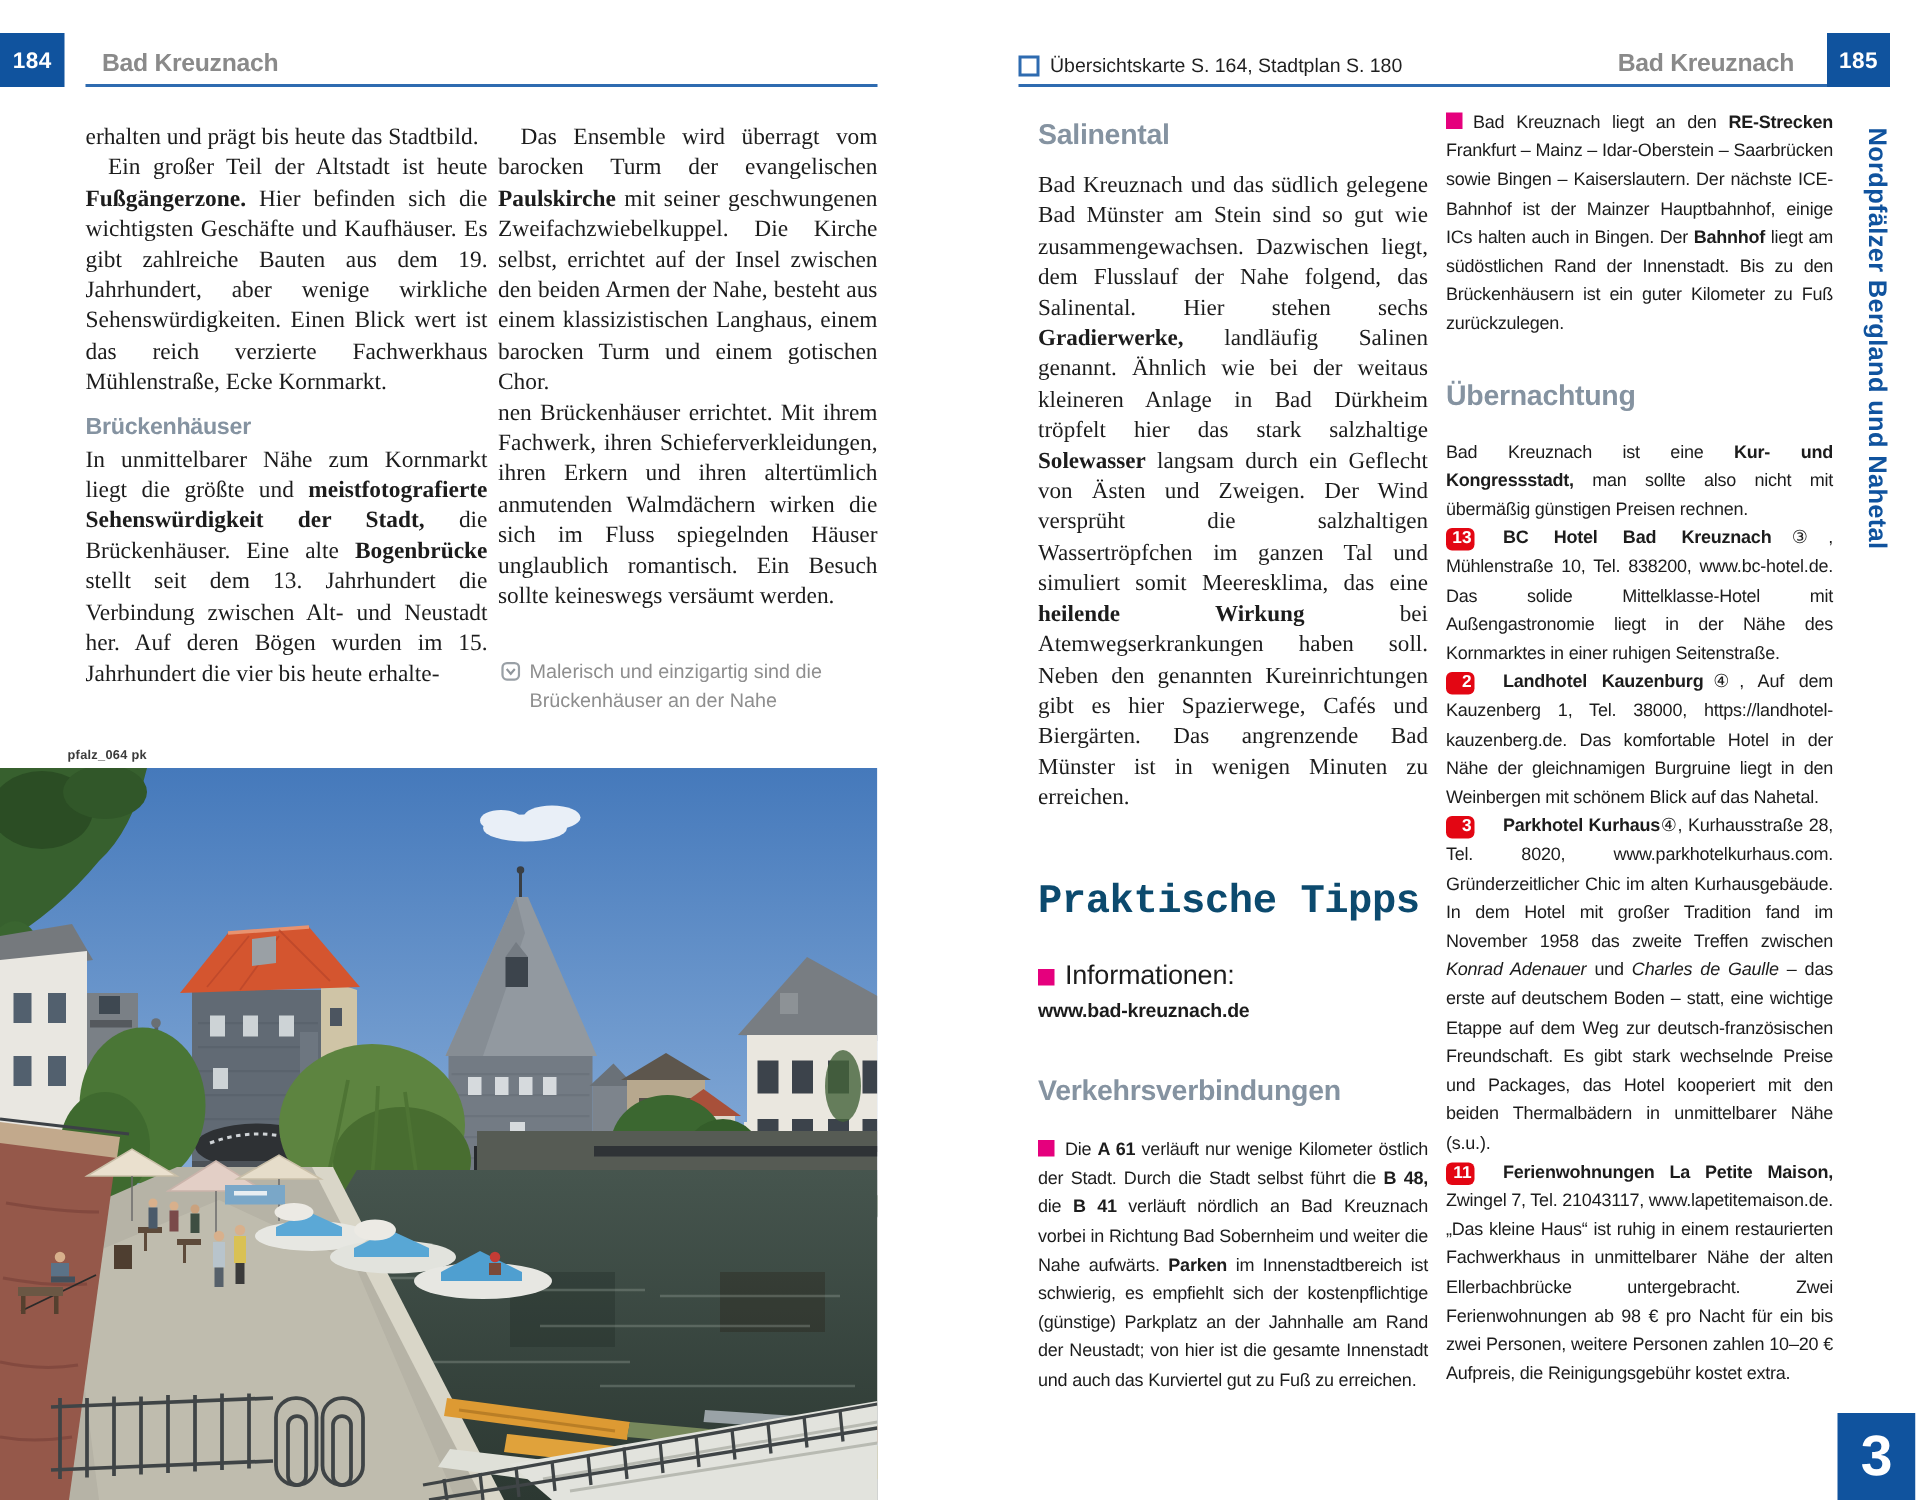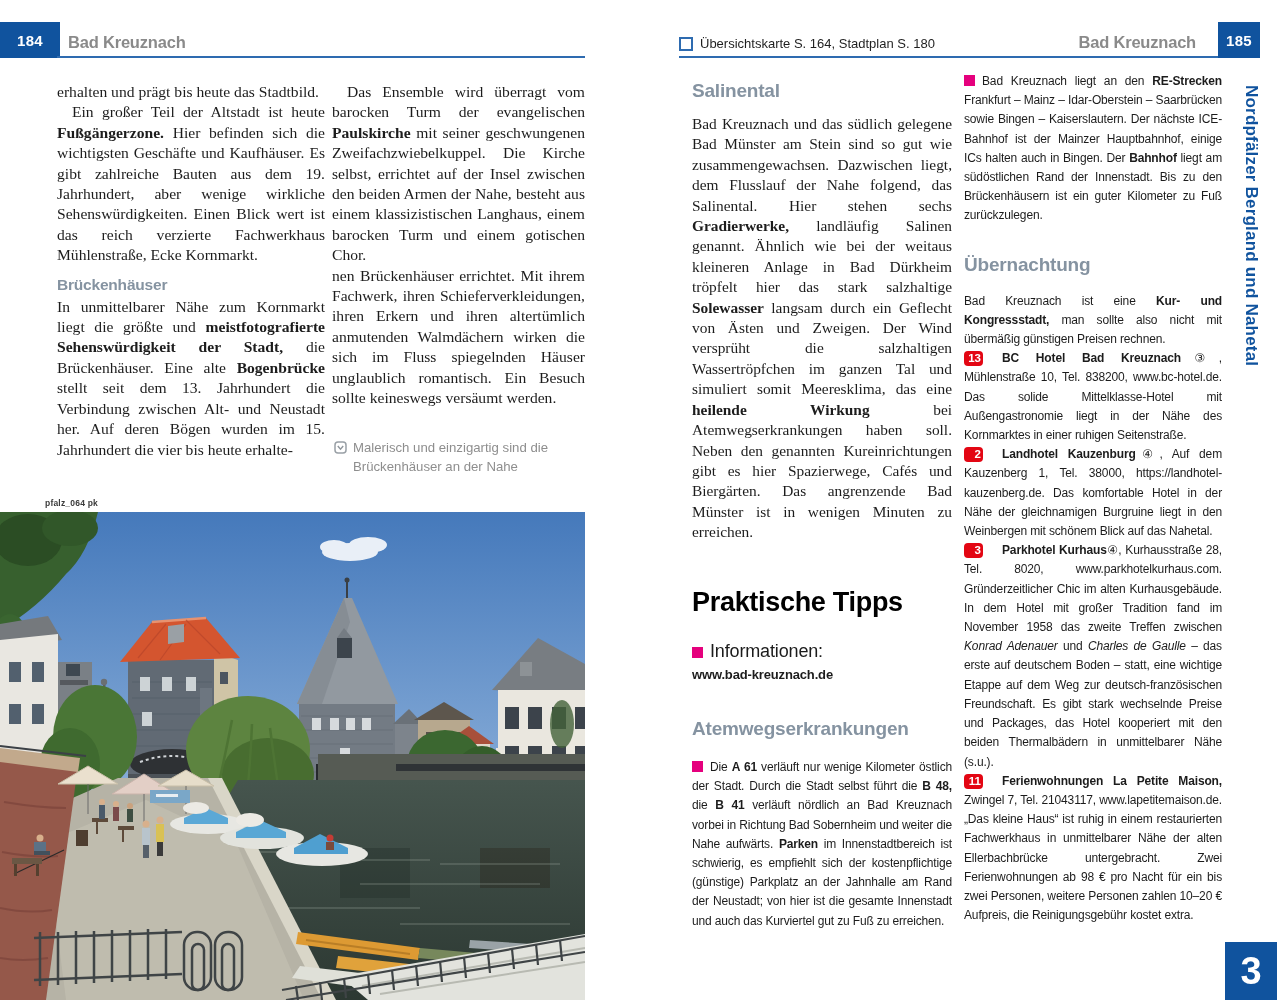--- a/index.html
+++ b/index.html
@@ -6,21 +6,21 @@
     --accent-blue:#10539e; --heading-gray:#8593a1; --header-text:#8a8a8a;
     --bullet-magenta:#e5007d; --badge-red:#e30613; --body-text:#1c1c1c; --caption-gray:#8e8e8e;
   }
   html,body{margin:0;padding:0;}
   body{width:1277px;height:1000px;background:#fff;position:relative;overflow:hidden;
        font-family:"Liberation Sans",sans-serif;}
   .abs{position:absolute;}
   
   .pagenum{background:var(--accent-blue);color:#fff;font-weight:bold;font-size:15px;
            display:flex;align-items:center;justify-content:center;letter-spacing:.3px;}
-  .pagenum.left{left:0;top:22px;width:60px;height:36px;}
+  .pagenum.left{left:0;top:22px;width:43px;height:36px;}
   .pagenum.right{left:1218px;top:22px;width:42px;height:36px;}
   .running-head{font-weight:bold;font-size:16.5px;color:var(--header-text);letter-spacing:-.2px;top:33px;}
   .running-head.left{left:68px;}
   .running-head.right{right:81px;}
   .head-rule{height:2px;background:#2e6bb0;top:56px;}
   .head-rule.left{left:57px;width:528px;}
   .head-rule.right{left:679px;width:539px;}
   .map-note{left:679px;top:36px;display:flex;align-items:center;gap:7px;font-size:13px;color:#1f1f1f;}
   .map-note .sq{width:10px;height:10px;border:2px solid #2e6bb0;display:inline-block;}
   
@@ -30,21 +30,21 @@
                color:#fff;font-weight:bold;font-size:38px;display:flex;align-items:center;justify-content:center;}
   
   .col{position:absolute;}
   .serif{font-family:"Liberation Serif",serif;font-size:15.6px;line-height:20.4px;
          text-align:justify;color:var(--body-text);margin:0;}
   .indent{text-indent:15px;}
   .sans{font-size:12px;line-height:19.2px;letter-spacing:-0.15px;text-align:justify;
         color:var(--body-text);margin:0;}
   .subhead{font-size:15.5px;font-weight:bold;color:var(--heading-gray);margin:10px 0 3px 0;letter-spacing:-.2px;}
   .h-section{font-size:19px;font-weight:bold;color:var(--heading-gray);margin:0 0 12px 0;letter-spacing:-.2px;}
-  .h-big{font-size:27px;font-weight:bold;color:#000000;margin:44px 0 24px 0;letter-spacing:-.3px;}
+  .h-big{font-size:27px;font-weight:bold;color:#0c4a6e;margin:44px 0 24px 0;letter-spacing:-.3px;font-family:Liberation Mono, monospace;}
   .bullet{display:inline-block;width:11px;height:11px;background:var(--bullet-magenta);
           margin-right:7px;vertical-align:-1px;}
   .badge{display:inline-block;background:var(--badge-red);color:#fff;font-weight:bold;font-size:11.5px;
          line-height:15px;min-width:15px;padding:0 2px;text-align:right;border-radius:4px;
          margin-right:19px;vertical-align:0px;letter-spacing:0;}
   .hotel{margin:0;}
   .url-line{font-weight:bold;margin-top:2px;text-align:left;}
   .info-line{margin-top:0;text-align:left;}
   
   .caption{left:334px;top:438px;width:252px;font-size:13.2px;line-height:19px;color:var(--caption-gray);}
@@ -346,21 +346,21 @@
 </div>
 
 <div class="col" style="left:692px;top:80px;width:260px;">
   <h3 class="h-section">Salinental</h3>
   <p class="serif" style="font-size:15.4px;"><span>Bad Kreuznach und das südlich gelegene Bad Münster am Stein sind so gut wie zusammengewachsen. Dazwischen liegt, dem Flusslauf der Nahe folgend, das Salinental. Hier stehen sechs </span><span style="font-weight: bold;">Gradierwerke,</span><span> landläufig Salinen genannt. Ähnlich wie bei der weitaus kleineren Anlage in Bad Dürkheim tröpfelt hier das stark salzhaltige </span><span style="font-weight: bold;">Solewasser</span><span> langsam durch ein Geflecht von Ästen und Zweigen. Der Wind versprüht die salzhaltigen Wassertröpfchen im ganzen Tal und simuliert somit Meeresklima, das eine </span><span style="font-weight: bold;">heilende Wirkung</span><span> bei Atemwegserkrankungen haben soll. Neben den genannten Kureinrichtungen gibt es hier Spazierwege, Cafés und Biergärten. Das angrenzende Bad Münster ist in wenigen Minuten zu erreichen.</span></p>
   <h2 class="h-big">Praktische Tipps</h2>
   <p class="sans info-line">
     <span class="bullet"></span><span style="font-size:18px;">Informationen:</span>
   </p>
   <p class="sans url-line" style="font-size:13px;">www.bad-kreuznach.de</p>
-  <h3 class="h-section" style="margin:34px 0 18px 0;">Atemwegserkrankungen</h3>
+  <h3 class="h-section" style="margin:34px 0 18px 0;">Verkehrsverbindungen</h3>
   <p class="sans"><span class="bullet"></span><span><span>Die </span><span style="font-weight: bold;">A 61</span><span> verläuft nur wenige Kilometer östlich der Stadt. Durch die Stadt selbst führt die </span><span style="font-weight: bold;">B 48,</span><span> die </span><span style="font-weight: bold;">B 41</span><span> verläuft nördlich an Bad Kreuznach vorbei in Richtung Bad Sobernheim und weiter die Nahe aufwärts. </span><span style="font-weight: bold;">Parken</span><span> im Innenstadtbereich ist schwierig, es empfiehlt sich der kostenpflichtige (günstige) Parkplatz an der Jahnhalle am Rand der Neustadt; von hier ist die gesamte Innenstadt und auch das Kurviertel gut zu Fuß zu erreichen.</span></span></p>
 </div>
 
 <div class="col" style="left:964px;top:72px;width:258px;">
   <p class="sans"><span class="bullet"></span><span><span>Bad Kreuznach liegt an den </span><span style="font-weight: bold;">RE-Strecken</span><span> Frankfurt – Mainz – Idar-Oberstein – Saarbrücken sowie Bingen – Kaiserslautern. Der nächste ICE-Bahnhof ist der Mainzer Hauptbahnhof, einige ICs halten auch in Bingen. Der </span><span style="font-weight: bold;">Bahnhof</span><span> liegt am südöstlichen Rand der Innenstadt. Bis zu den Brückenhäusern ist ein guter Kilometer zu Fuß zurückzulegen.</span></span></p>
   <h3 class="h-section" style="margin:28px 0 16px 0;">Übernachtung</h3>
   <p class="sans"><span>Bad Kreuznach ist eine </span><span style="font-weight: bold;">Kur- und Kongressstadt,</span><span> man sollte also nicht mit übermäßig günstigen Preisen rechnen.</span></p>
   <p class="sans hotel"><span class="badge">13</span><span><span style="font-weight: bold; margin-top: 12px;">BC Hotel Bad Kreuznach</span><span>③, Mühlenstraße 10, Tel. 838200, www.bc-hotel.de. Das solide Mittelklasse-Hotel mit Außengastronomie liegt in der Nähe des Kornmarktes in einer ruhigen Seitenstraße.</span></span></p>
   <p class="sans hotel"><span class="badge">2</span><span><span style="font-weight: bold;">Landhotel Kauzenburg</span><span>④, Auf dem Kauzenberg 1, Tel. 38000, https://landhotel-kauzenberg.de. Das komfortable Hotel in der Nähe der gleichnamigen Burgruine liegt in den Weinbergen mit schönem Blick auf das Nahetal.</span></span></p>
   <p class="sans hotel"><span class="badge">3</span><span><span style="font-weight: bold;">Parkhotel Kurhaus</span><span>④, Kurhausstraße 28, Tel. 8020, www.parkhotelkurhaus.com. Gründerzeitlicher Chic im alten Kurhausgebäude. In dem Hotel mit großer Tradition fand im November 1958 das zweite Treffen zwischen </span><span style="font-style: italic;">Konrad Adenauer</span><span> und </span><span style="font-style: italic;">Charles de Gaulle</span><span> – das erste auf deutschem Boden – statt, eine wichtige Etappe auf dem Weg zur deutsch-französischen Freundschaft. Es gibt stark wechselnde Preise und Packages, das Hotel kooperiert mit den beiden Thermalbädern in unmittelbarer Nähe (s.u.).</span></span></p>

